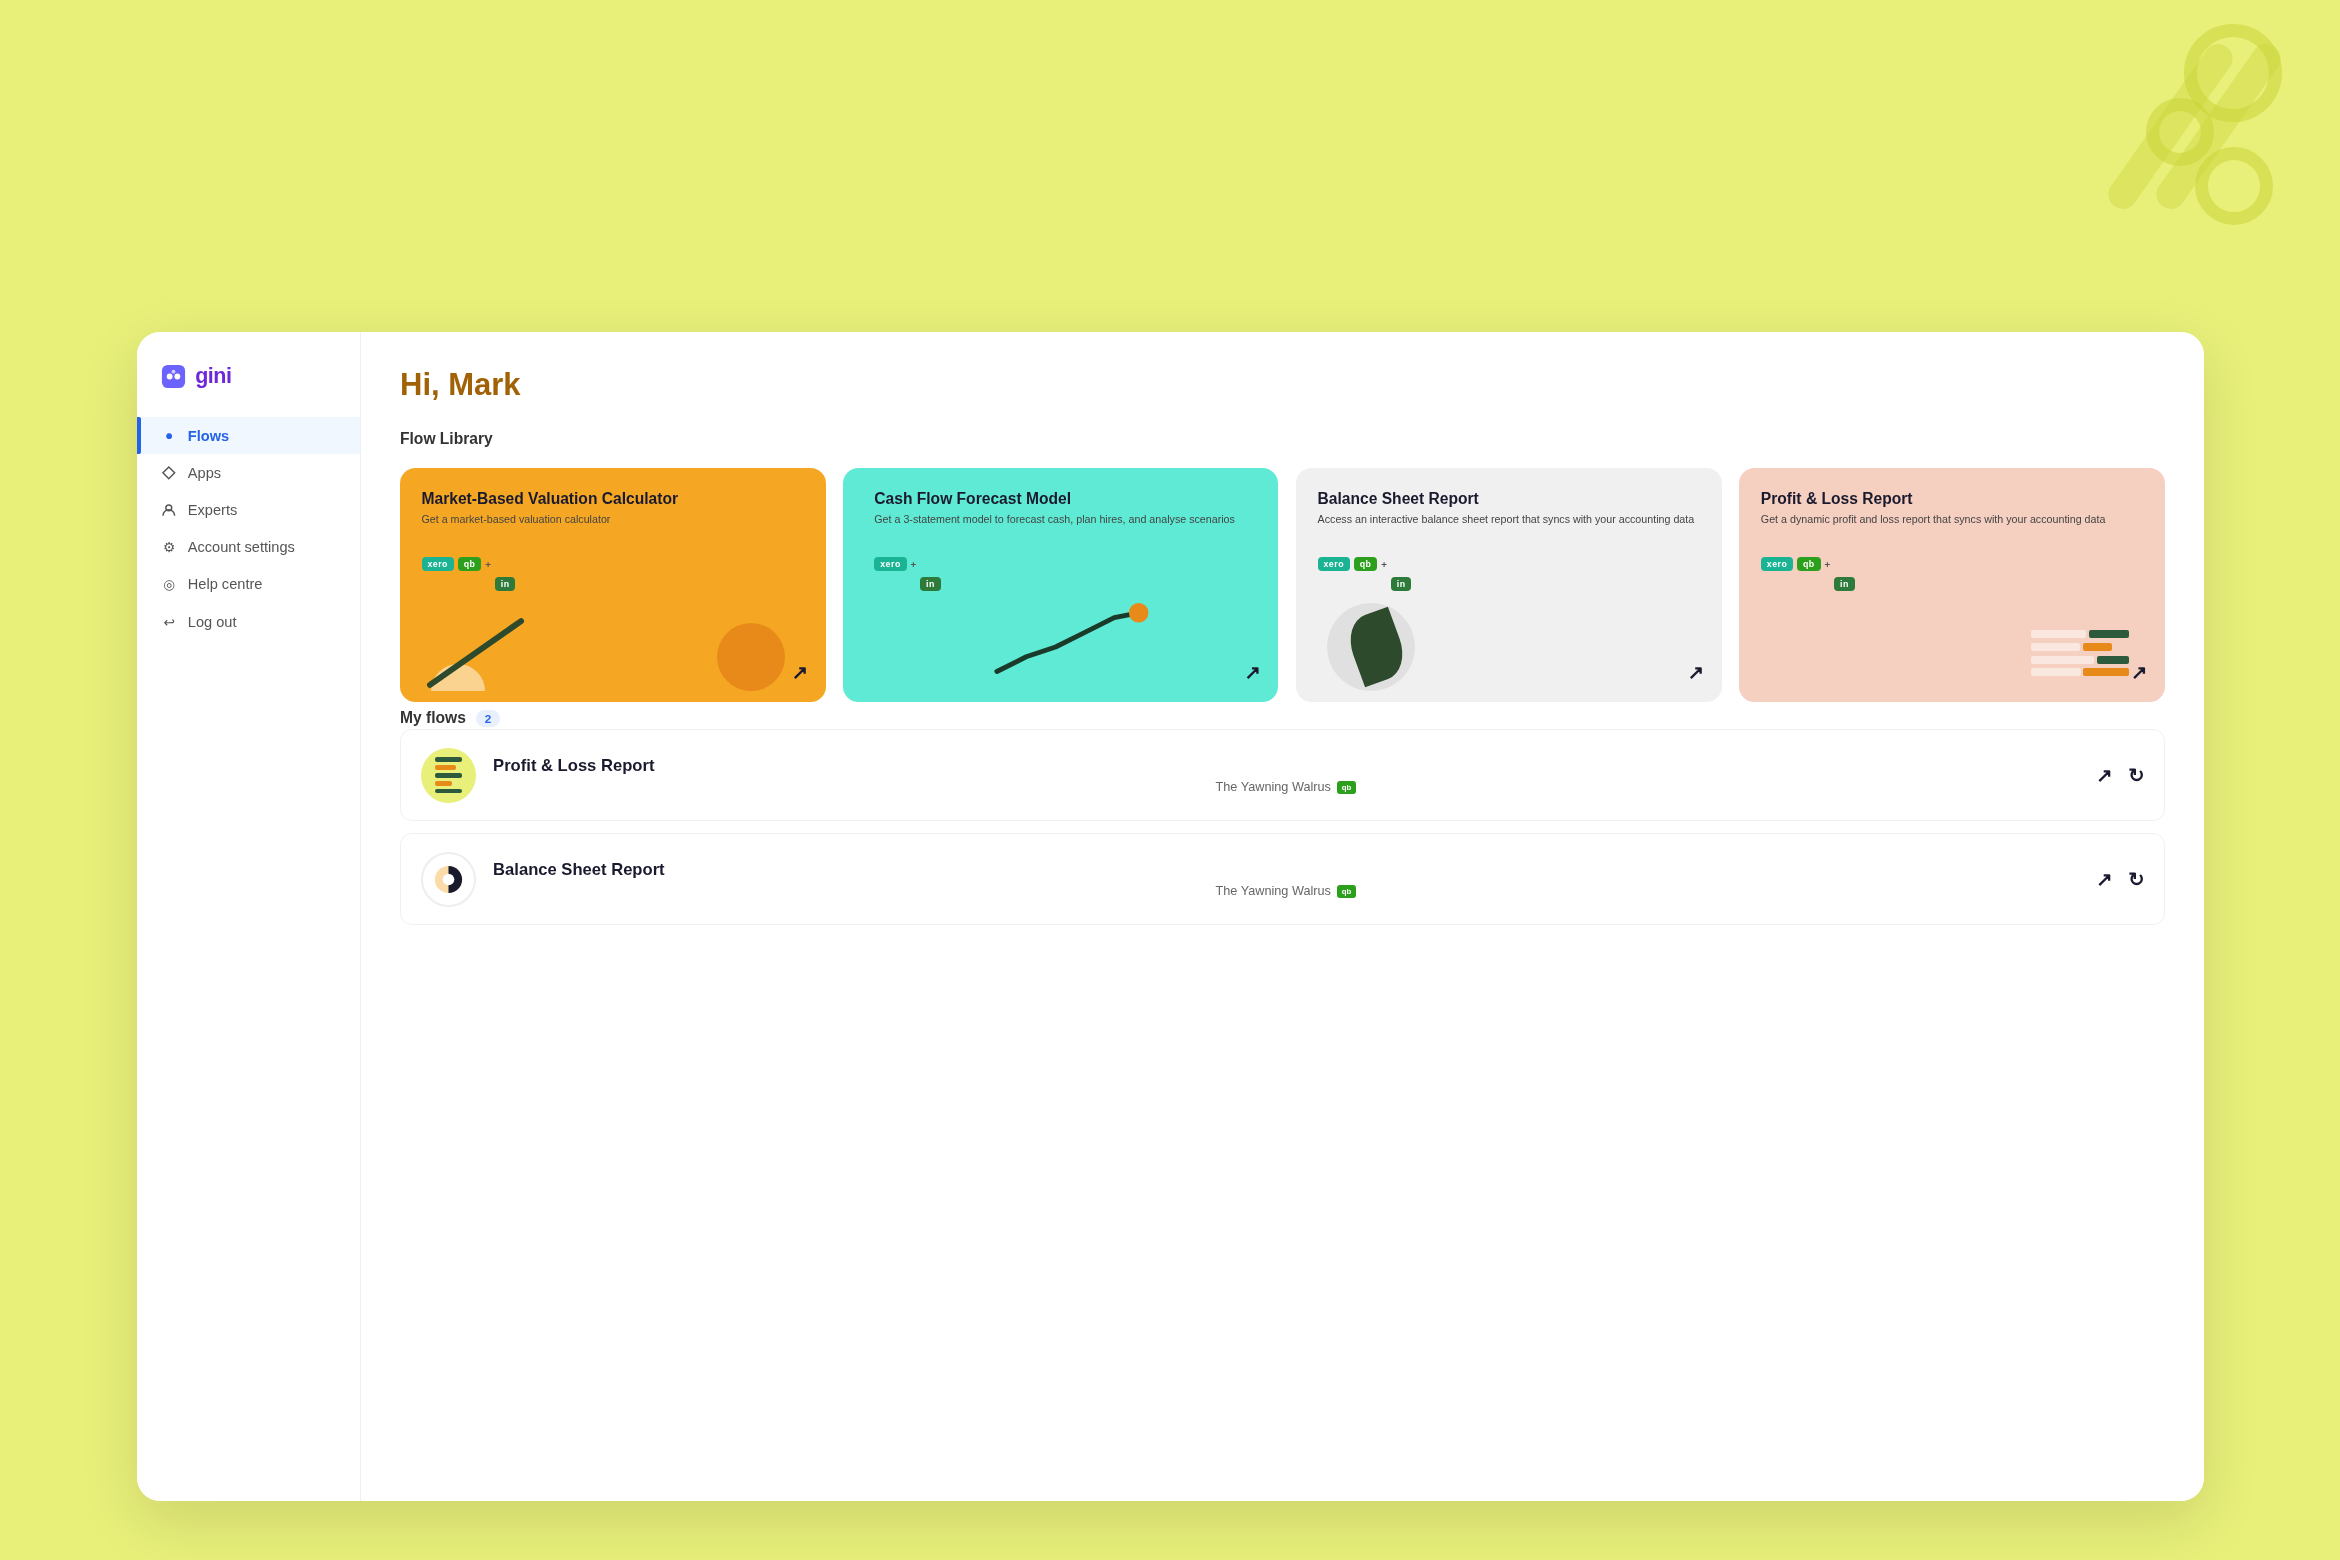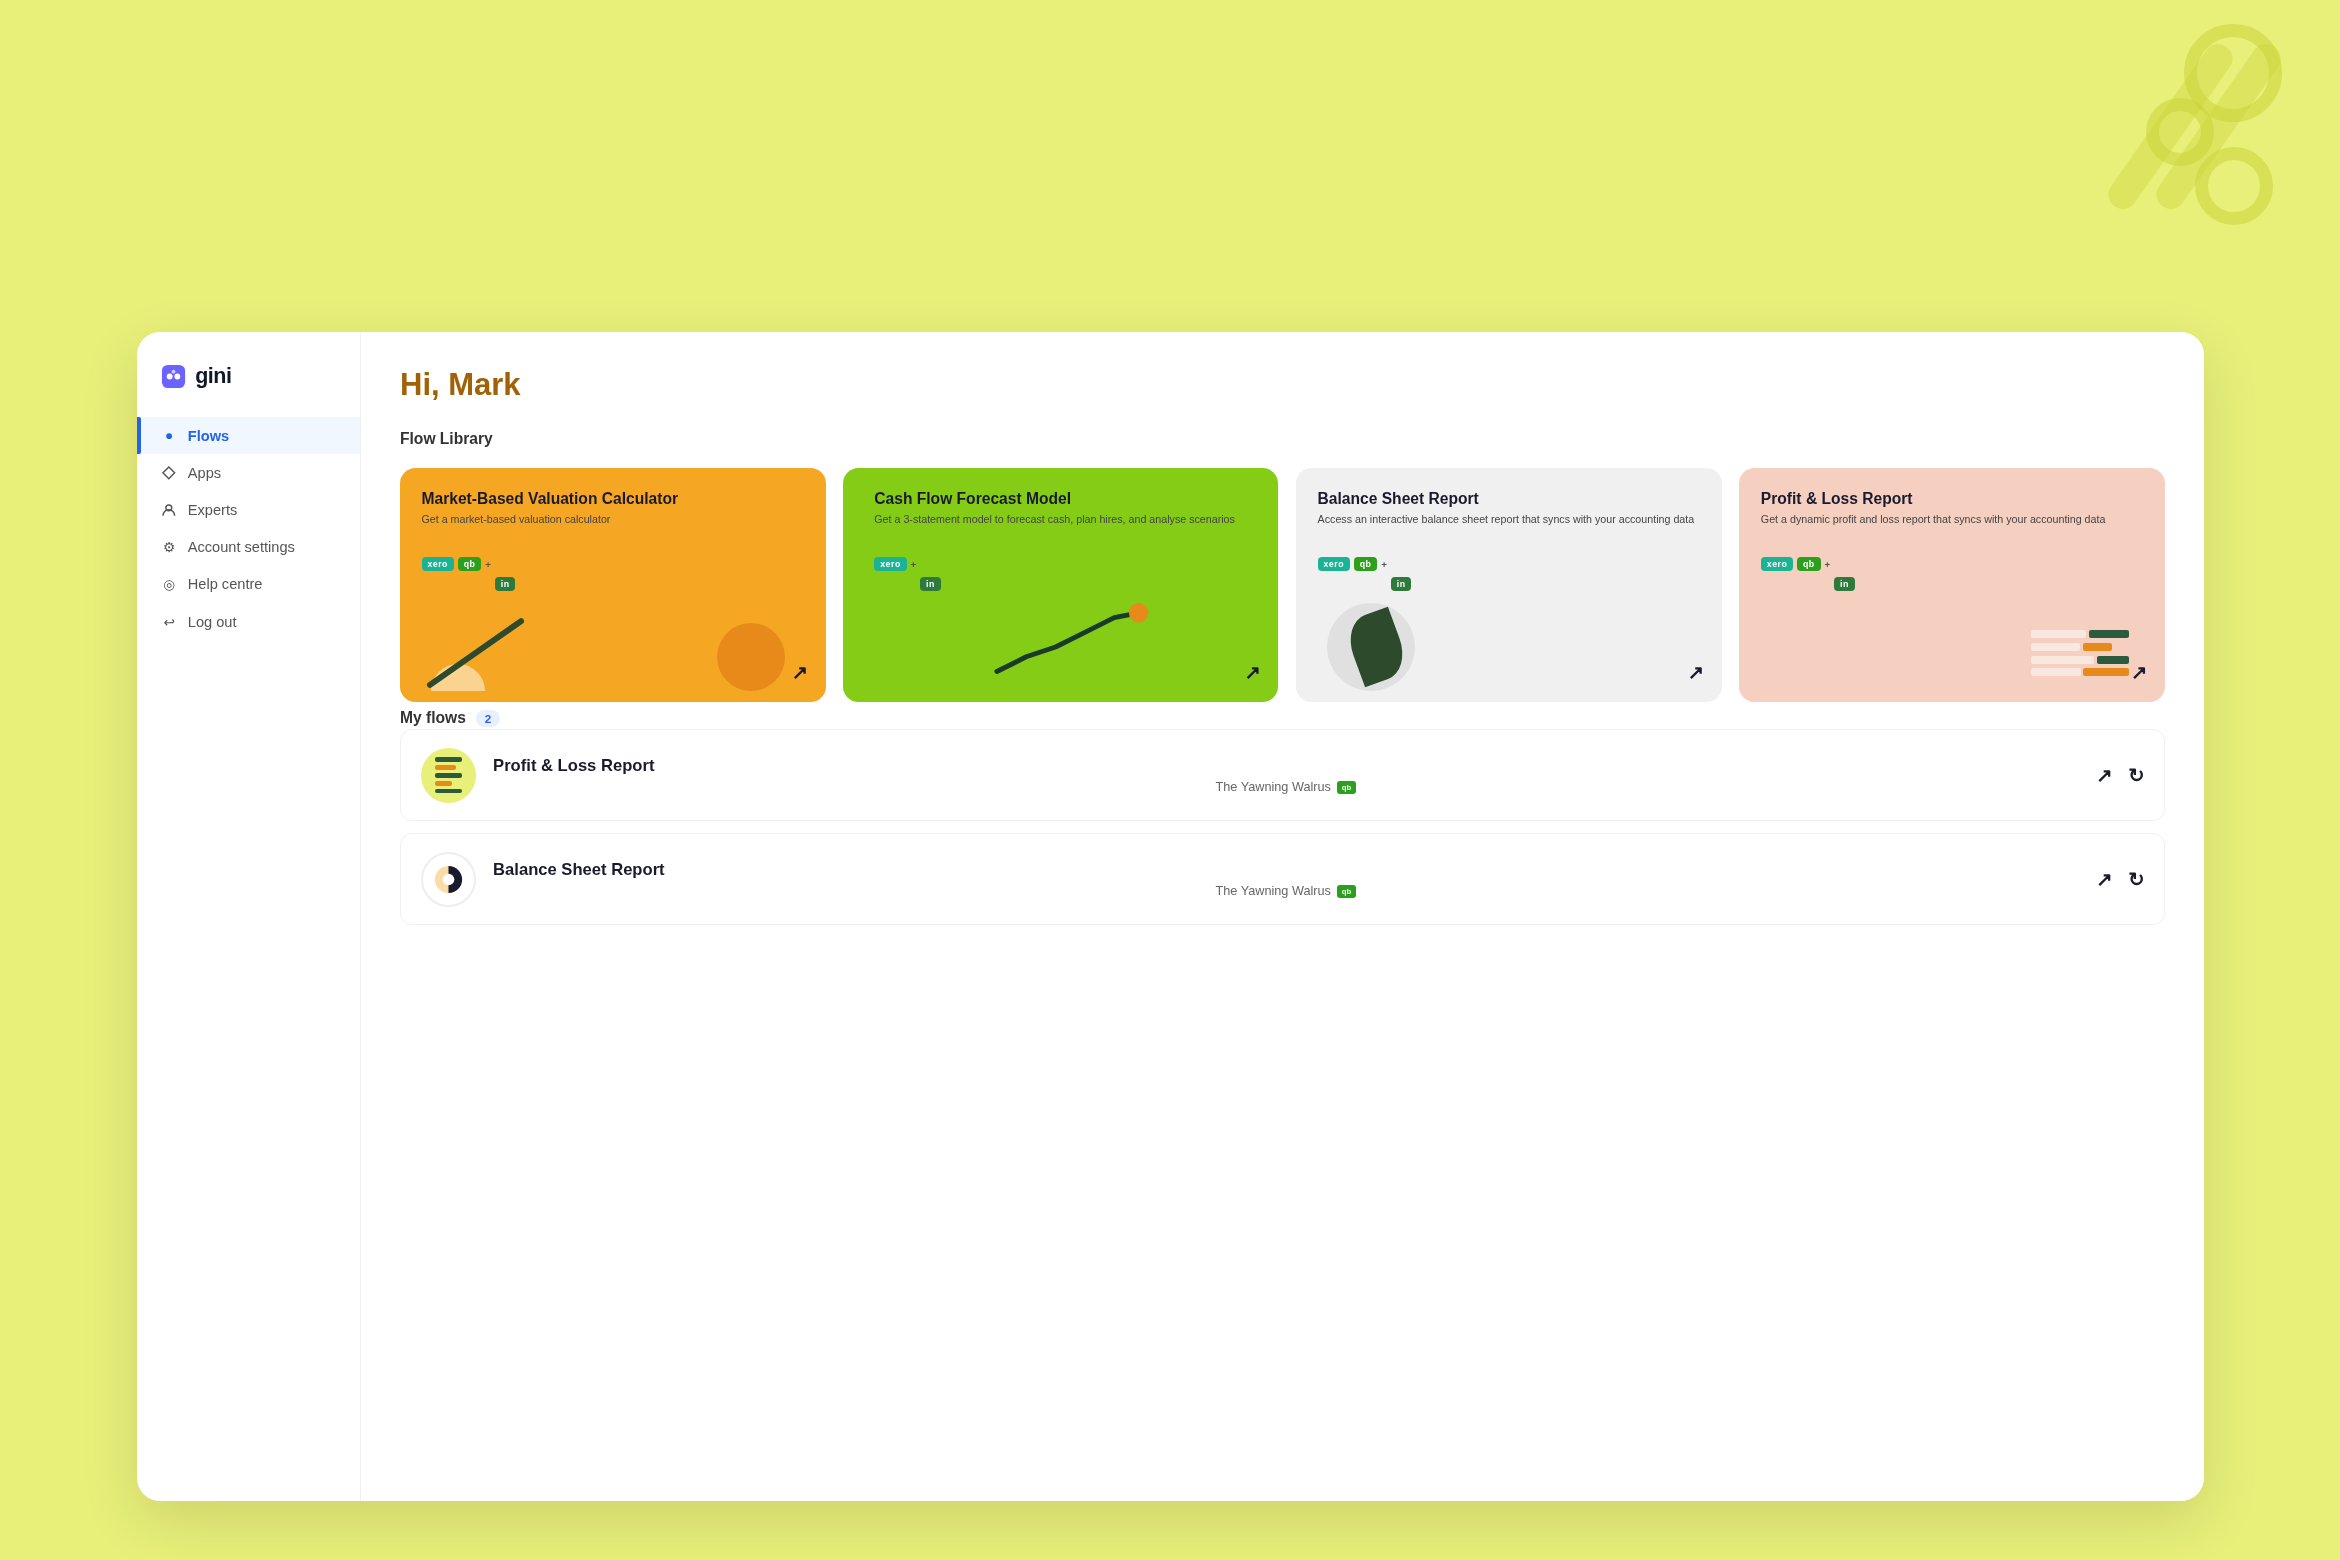--- a/index.html
+++ b/index.html
@@ -55,21 +55,21 @@
     }
 
     .logo-icon {
       width: 27px;
       height: 27px;
     }
 
     .logo-text {
       font-size: 21.5px;
       font-weight: 700;
-      color: #0f172a;
+      color: #6d28d9;
       letter-spacing: -0.5px;
     }
 
     .nav-item {
       display: flex;
       align-items: center;
       gap: 9.8px;
       padding: 9.8px 23.4px;
       cursor: pointer;
       font-size: 14.6px;
@@ -142,21 +142,21 @@
       flex: 1;
       border-radius: 15.6px;
       padding: 21.5px 21.5px 0 21.5px;
       min-height: 234px;
       position: relative;
       overflow: hidden;
       cursor: pointer;
     }
 
     .flow-card-orange { background: #f5a623; }
-    .flow-card-teal { background: #84cc16; padding-left: 31px; }
+    .flow-card-teal { background: #5eead4; padding-left: 31px; }
     .flow-card-gray { background: #f0f0f0; }
     .flow-card-peach { background: #f5cfc0; }
 
     .flow-card-title {
       font-size: 15.6px;
       font-weight: 700;
       color: #1a1a2e;
       margin-bottom: 2px;
       line-height: 1.3;
     }

